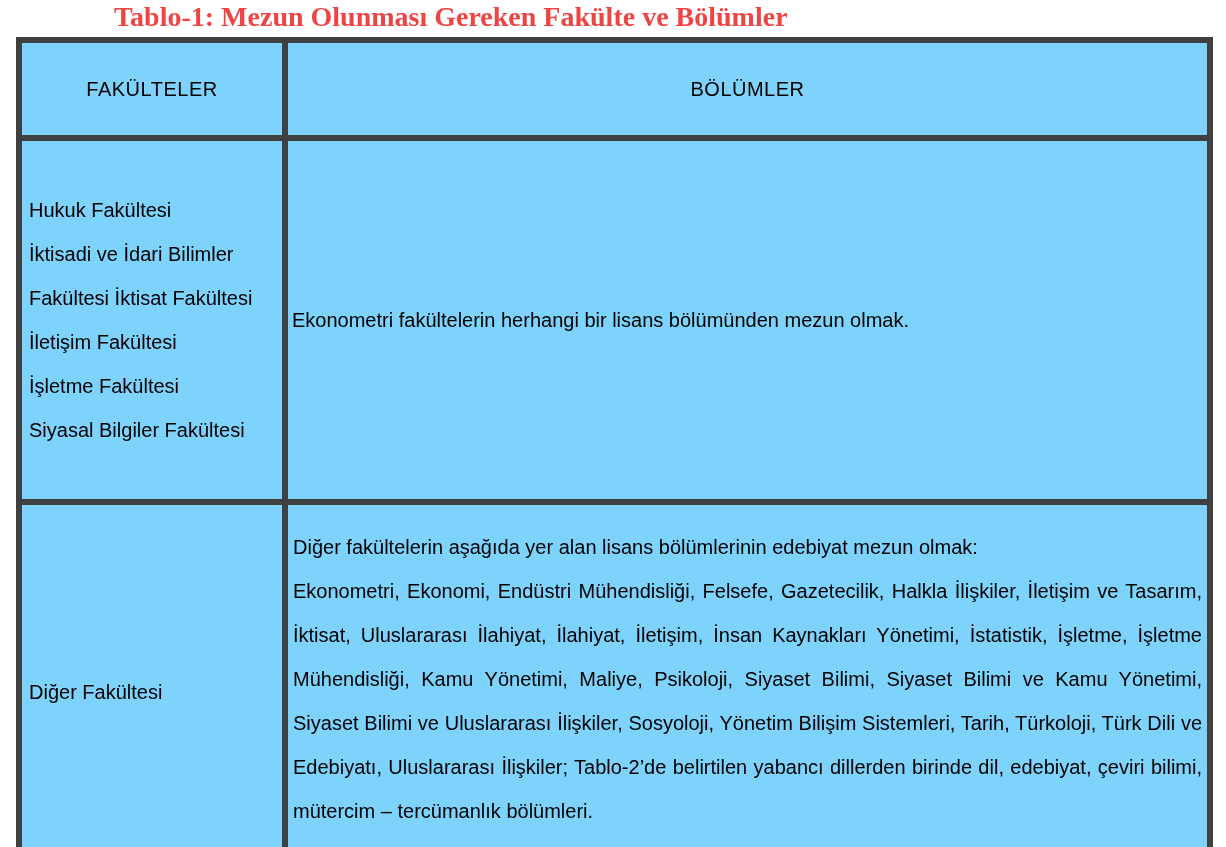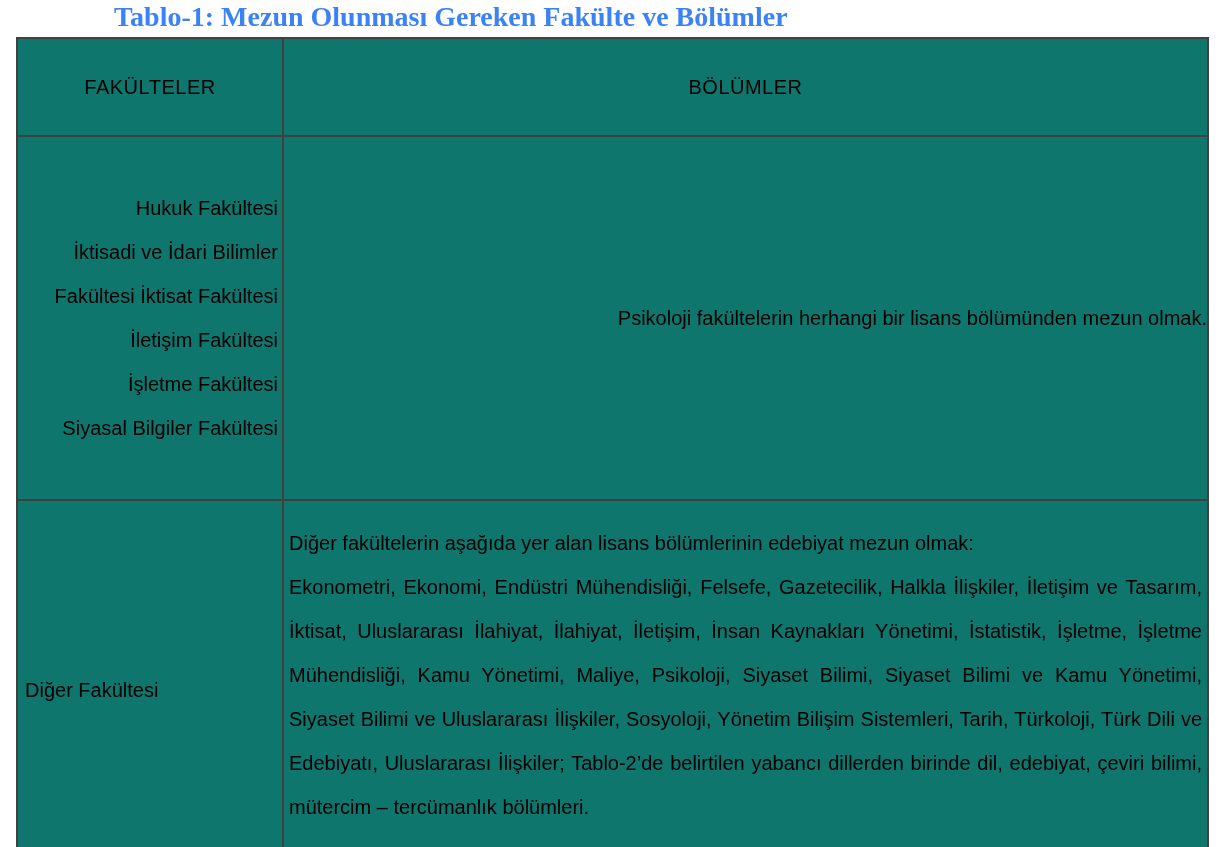--- a/index.html
+++ b/index.html
@@ -14,43 +14,43 @@
     overflow: hidden;
   }
   .doc-title {
     position: absolute;
     left: 114px;
     top: 1px;
     font-family: "Liberation Serif", serif;
     font-weight: bold;
     font-size: 28px;
     line-height: 32px;
-    color: #3b82f6;
+    color: #ef4444;
     white-space: nowrap;
   }
   table.req-table {
     position: absolute;
     left: 16px;
     top: 37px;
     width: 1191px;
     border-collapse: collapse;
     table-layout: fixed;
   }
   table.req-table th,
   table.req-table td {
-    border: 2px solid #404040;
+    border: 6px solid #404040;
     font-size: 20px;
     font-weight: normal;
     color: #000000;
-    background: #0f766e;
+    background: #7dd3fc;
   }
   col.c1 { width: 266px; }
   col.c2 { width: 925px; }
   tr.hdr-row { height: 98px; }
-  tr.row-1  { height: 364px; text-align: right; }
+  tr.row-1  { height: 364px; }
   tr.row-2  { height: 380px; }
   th.hdr-cell {
     text-align: center;
     vertical-align: middle;
     letter-spacing: 0.5px;
   }
   td.fak-list {
     vertical-align: middle;
     padding: 4px 4px 4px 7px;
     white-space: pre-line;
@@ -96,21 +96,21 @@
         <th class="hdr-cell">FAKÜLTELER</th>
         <th class="hdr-cell">BÖLÜMLER</th>
       </tr>
       <tr class="row-1">
         <td class="fak-list">Hukuk Fakültesi
 İktisadi ve İdari Bilimler
 Fakültesi İktisat Fakültesi
 İletişim Fakültesi
 İşletme Fakültesi
 Siyasal Bilgiler Fakültesi</td>
-        <td class="bol-single">Psikoloji fakültelerin herhangi bir lisans bölümünden mezun olmak.</td>
+        <td class="bol-single">Ekonometri fakültelerin herhangi bir lisans bölümünden mezun olmak.</td>
       </tr>
       <tr class="row-2">
         <td class="fak-single">Diğer Fakültesi</td>
         <td class="bol-para">
           <p>Diğer fakültelerin aşağıda yer alan lisans bölümlerinin edebiyat mezun olmak:</p>
           <p class="justified">Ekonometri, Ekonomi, Endüstri Mühendisliği, Felsefe, Gazetecilik, Halkla İlişkiler, İletişim ve Tasarım, İktisat, Uluslararası İlahiyat, İlahiyat, İletişim, İnsan Kaynakları Yönetimi, İstatistik, İşletme, İşletme Mühendisliği, Kamu Yönetimi, Maliye, Psikoloji, Siyaset Bilimi, Siyaset Bilimi ve Kamu Yönetimi, Siyaset Bilimi ve Uluslararası İlişkiler, Sosyoloji, Yönetim Bilişim Sistemleri, Tarih, Türkoloji, Türk Dili ve Edebiyatı, Uluslararası İlişkiler; Tablo-2’de belirtilen yabancı dillerden birinde dil, edebiyat, çeviri bilimi, mütercim – tercümanlık bölümleri.</p>
         </td>
       </tr>
     </tbody>
   </table>

